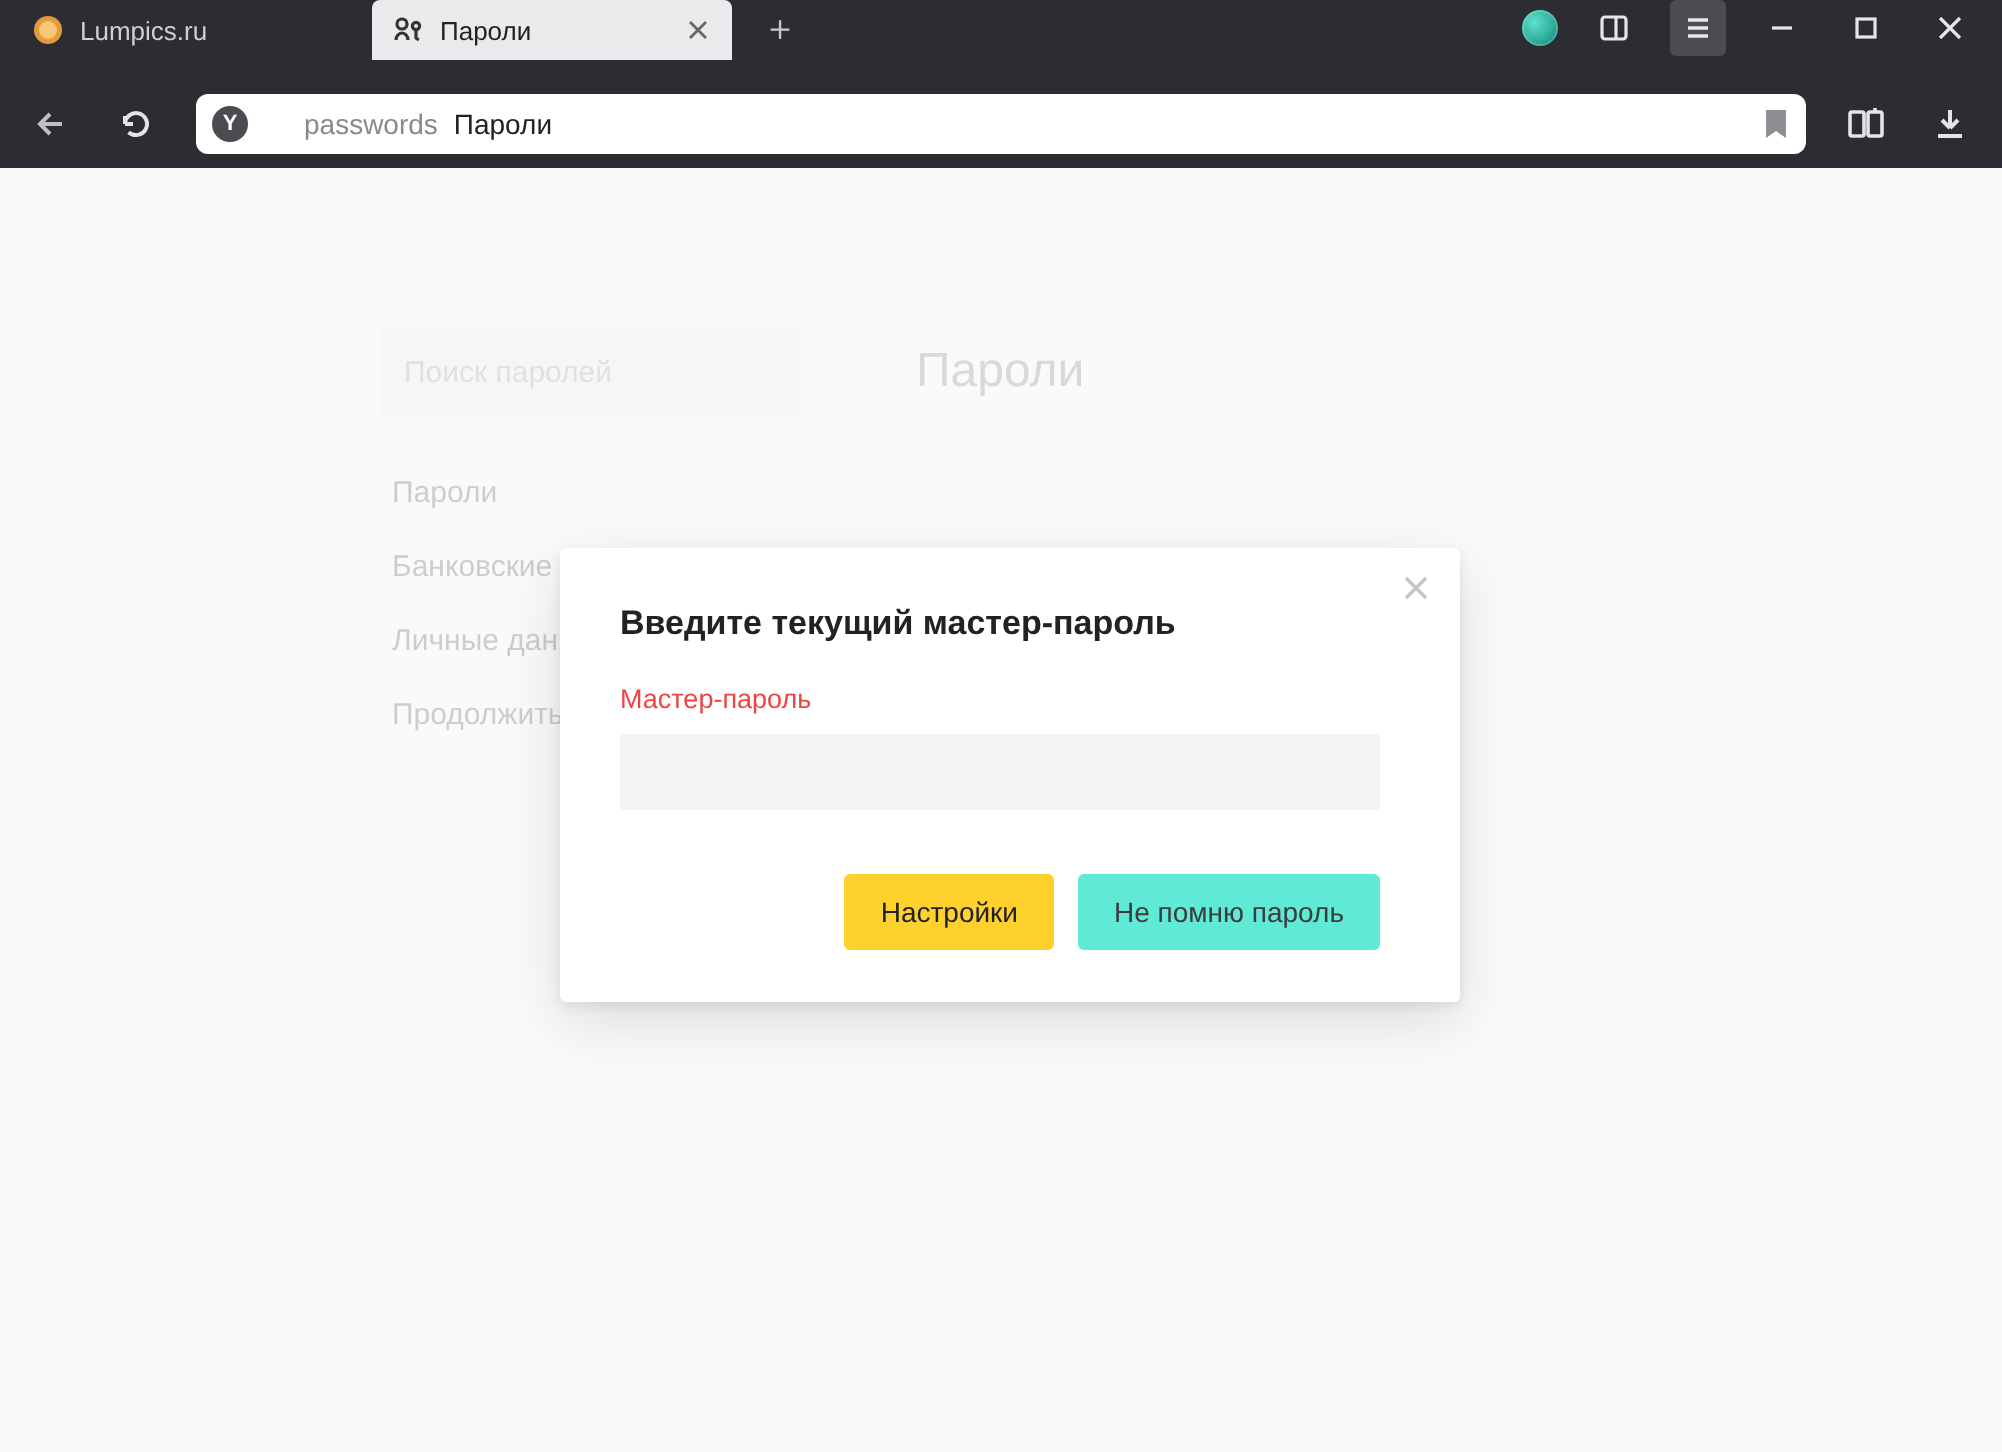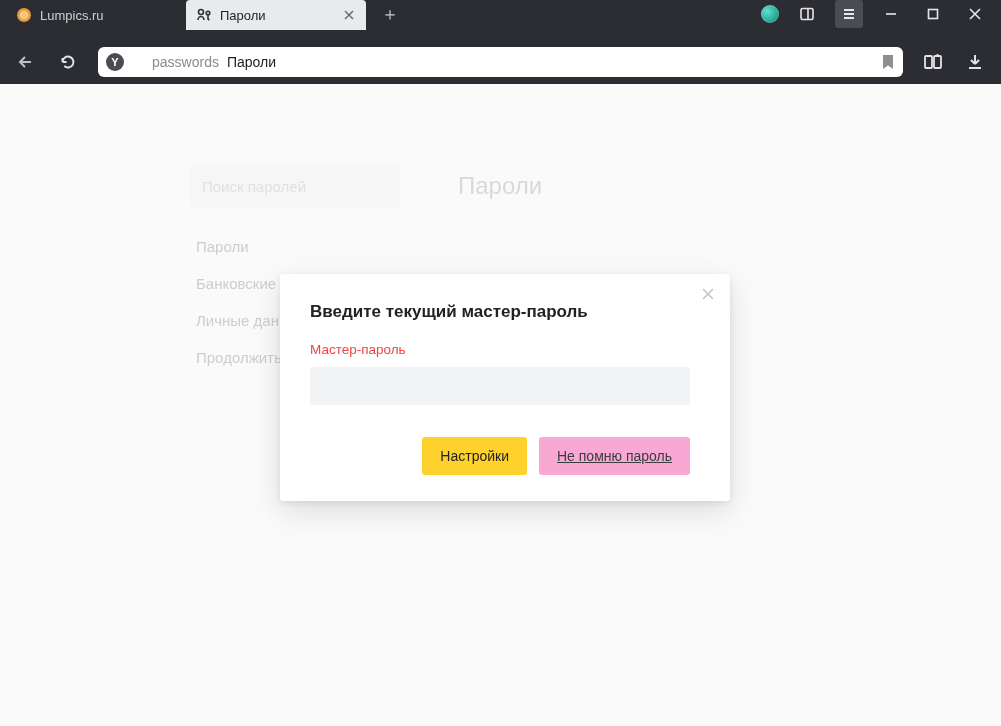--- a/index.html
+++ b/index.html
@@ -147,21 +147,21 @@
   .modal .pwd-input {
     width: 100%; height: 38px; background:#f3f4f5; border:none; border-radius:2px;
     padding: 0 10px; font-size:14px; outline:none;
   }
   .modal .actions { display:flex; justify-content:flex-end; gap:12px; margin-top: 32px;}
   .btn {
     height: 38px; padding: 0 18px; border:none; border-radius:3px;
     font-size: 14px; cursor: pointer;
   }
   .btn.primary { background:#ffd12c; color:#222; }
-  .btn.secondary { background:#f9a8d4; color:#3a3c40;text-decoration:underline; }
+  .btn.secondary { background:#5eead4; color:#3a3c40; }
 
   svg { display:block; }
 </style>
 </head>
 <body>
 
 <div class="chrome">
 
   <div class="tabbar">
     <div class="tab">

